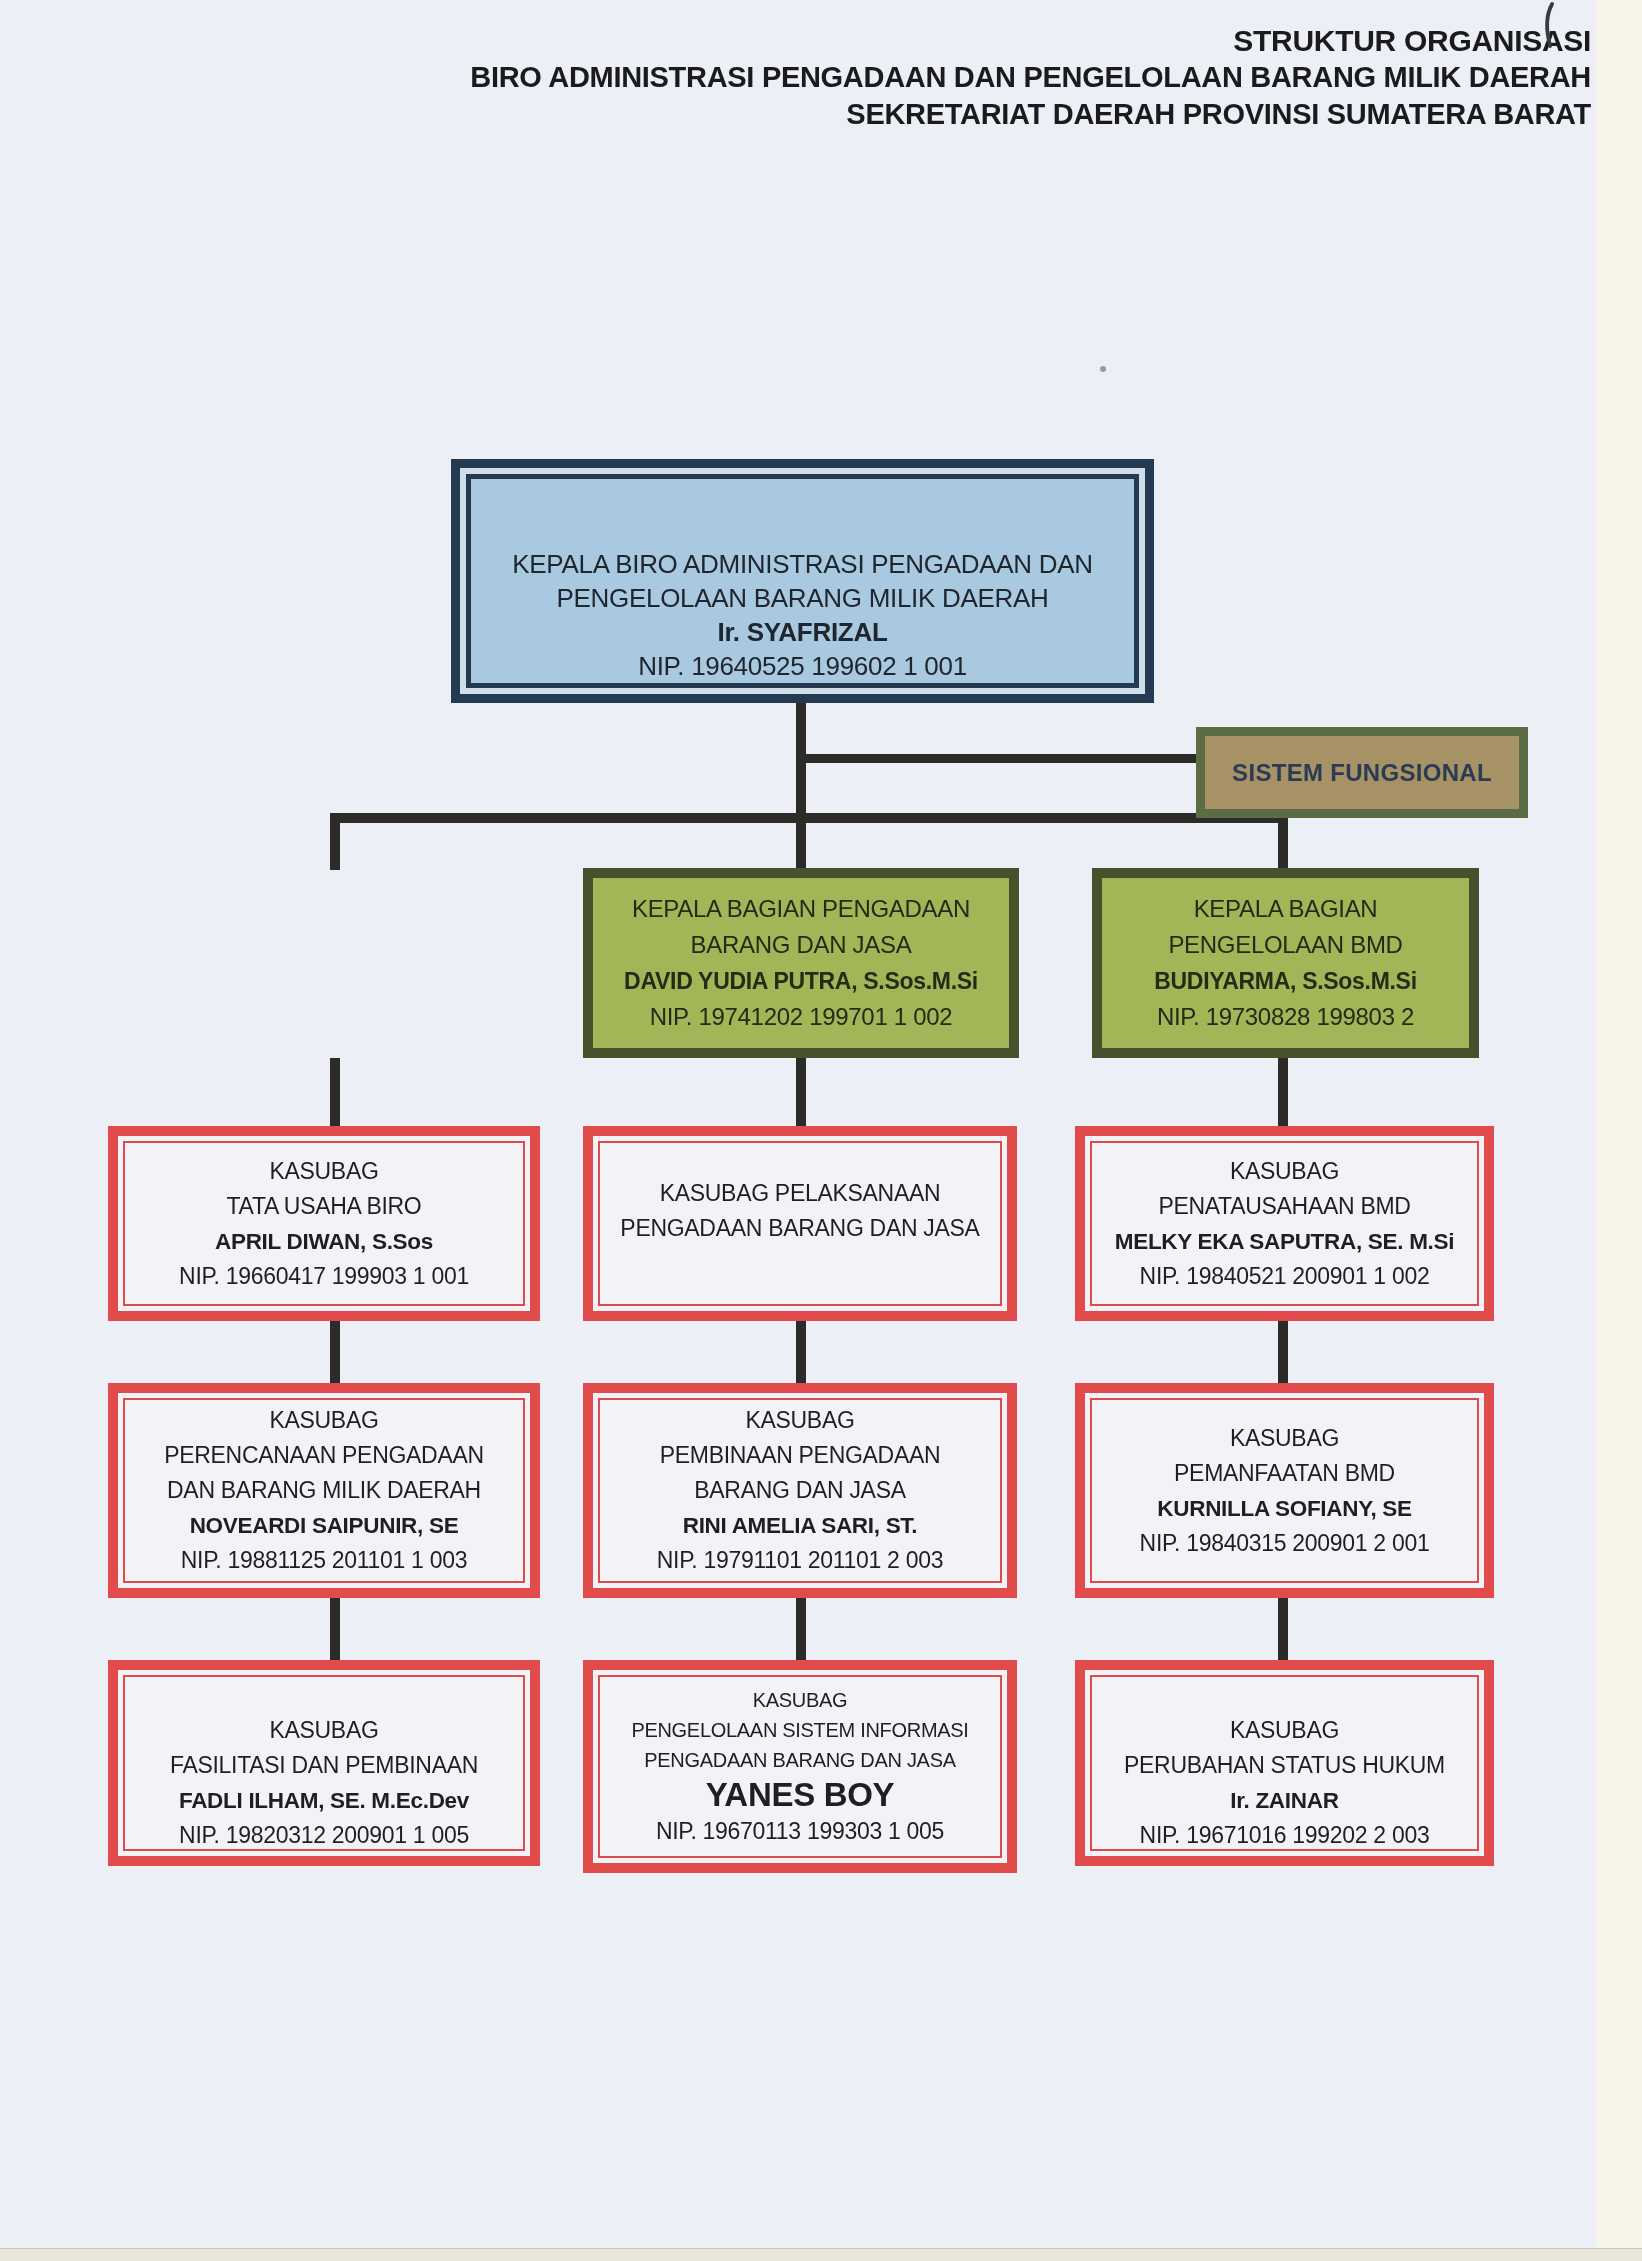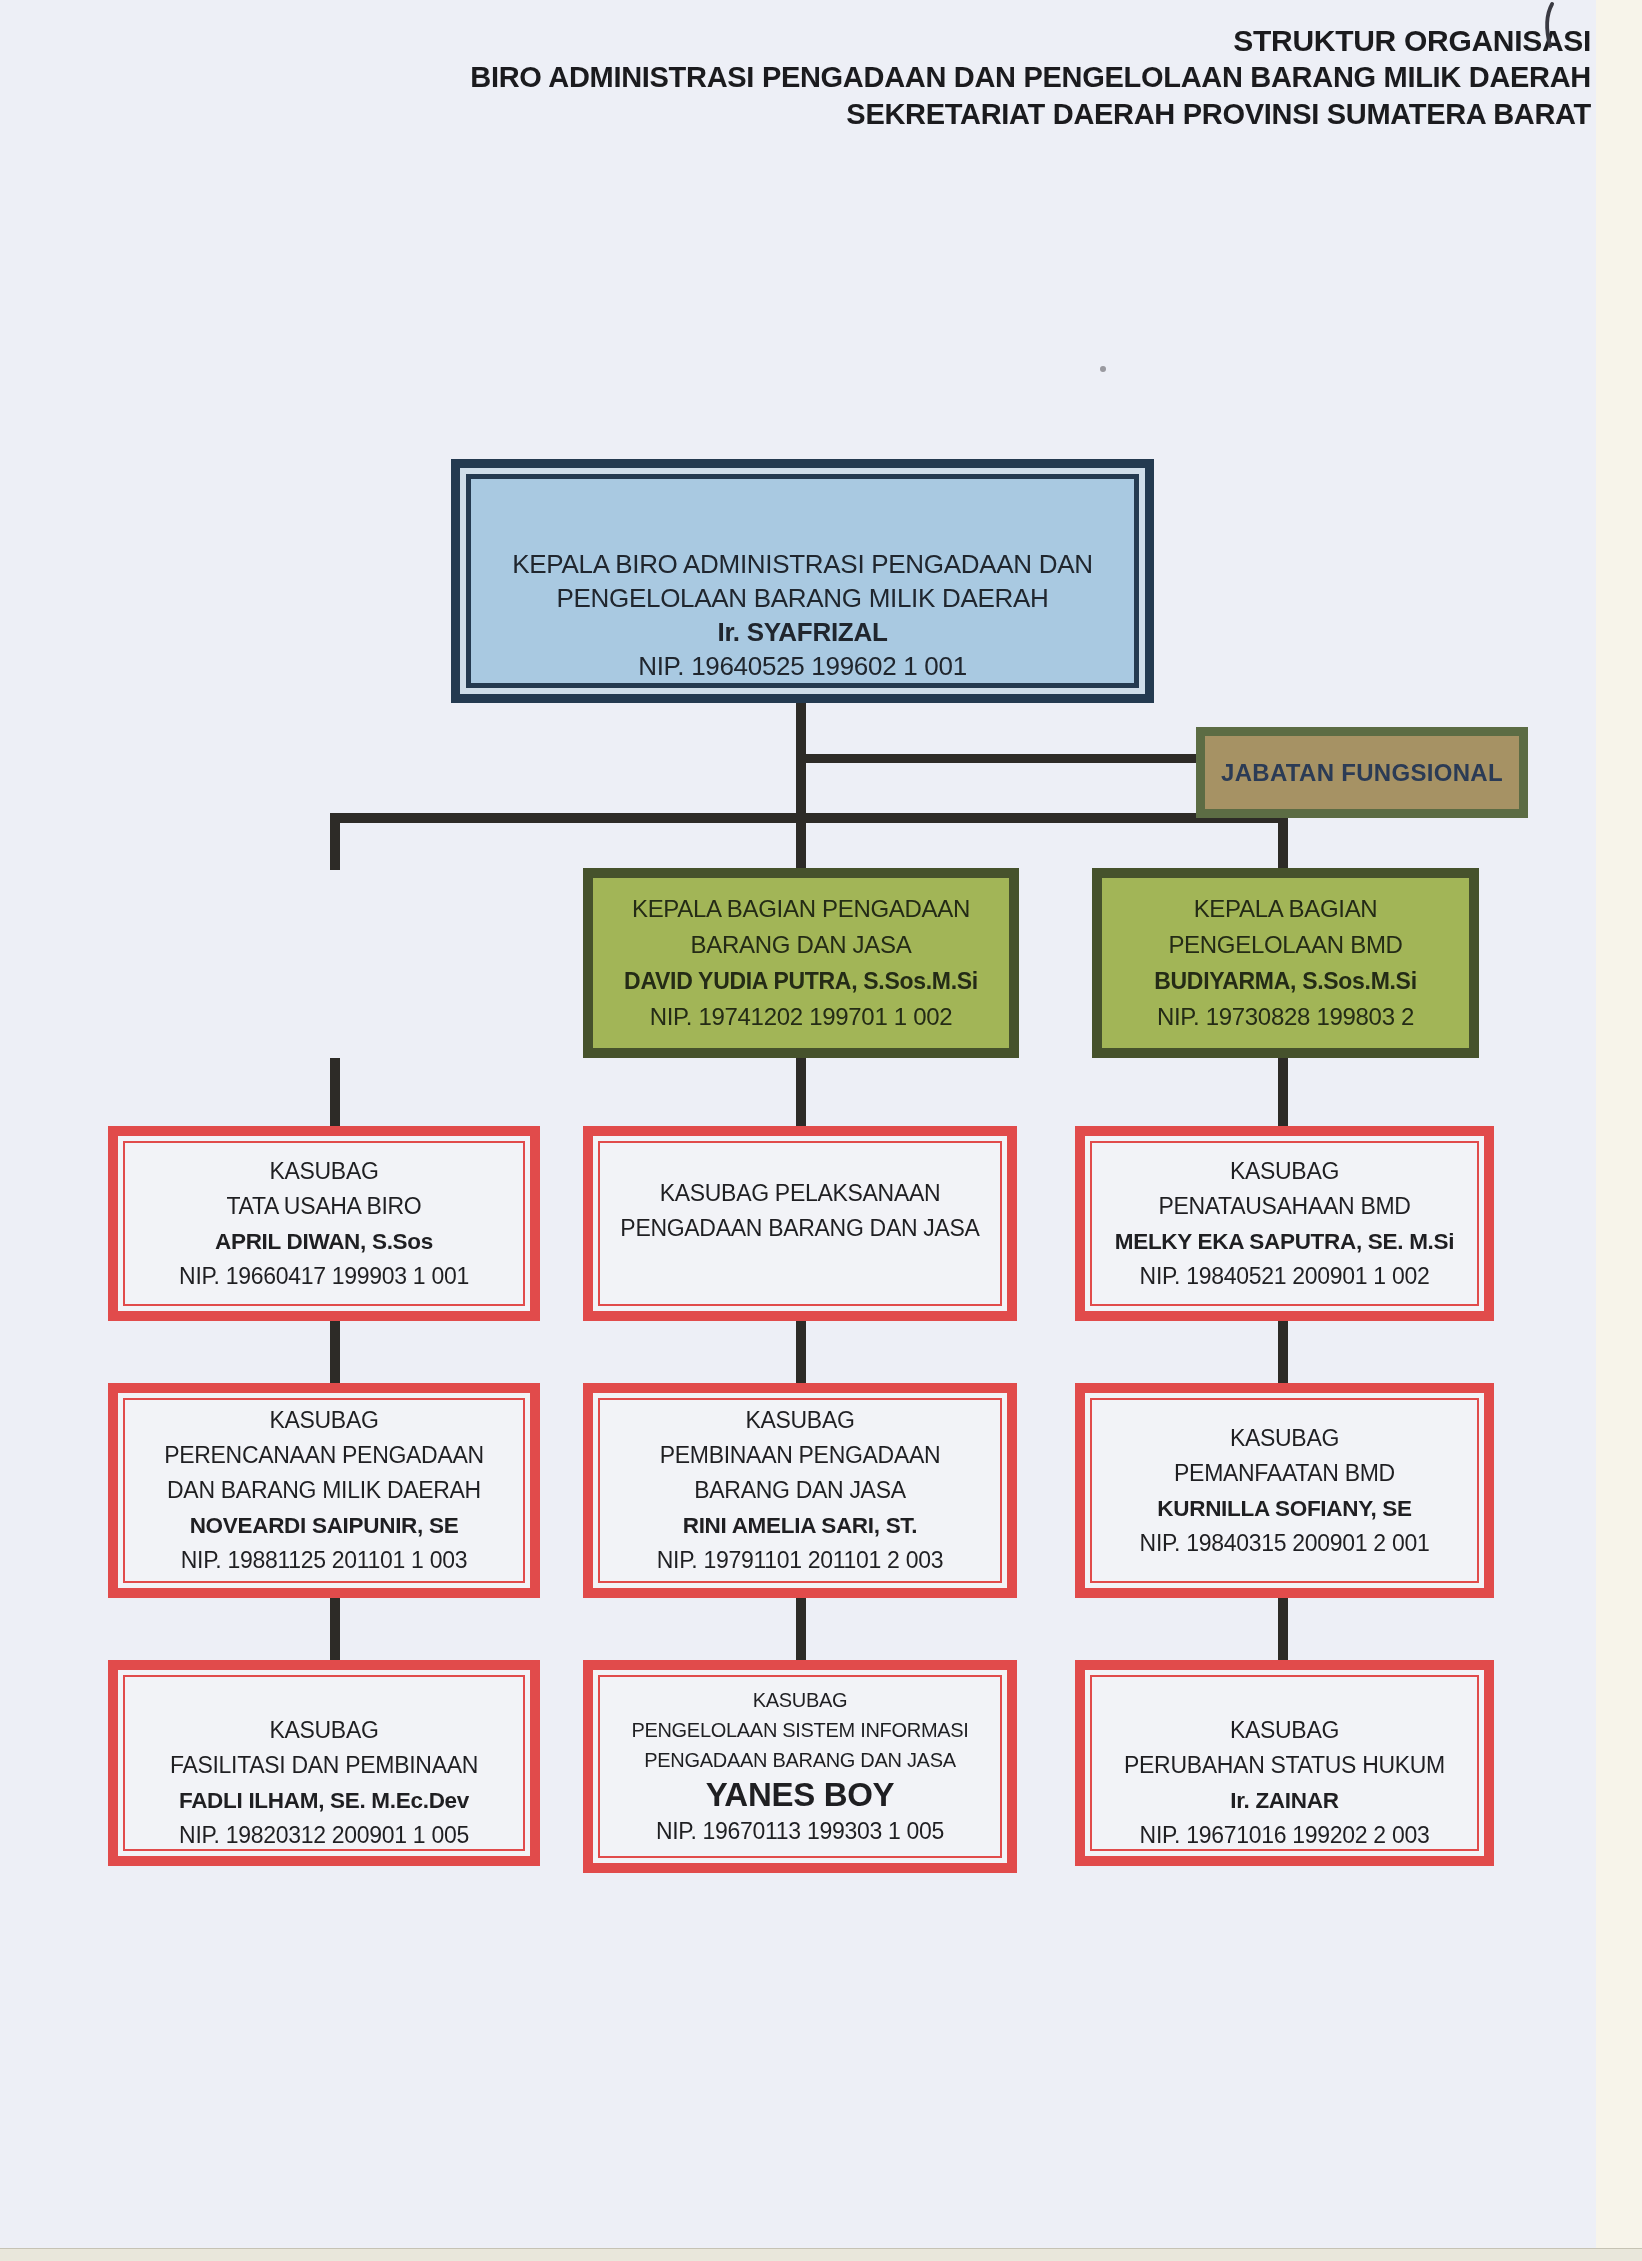--- a/index.html
+++ b/index.html
@@ -105,21 +105,21 @@
     <div class="head-inner">
       <div class="head-content">
         <div>KEPALA BIRO ADMINISTRASI PENGADAAN DAN PENGELOLAAN BARANG MILIK DAERAH</div>
         <div class="nm">Ir. SYAFRIZAL</div>
         <div>NIP. 19640525 199602 1 001</div>
       </div>
     </div>
   </div>
 
   <div class="jf-box">
-    <span>JABATAN FUNGSIONAL</span>
+    <span>SISTEM FUNGSIONAL</span>
   </div>
 
   <div class="g-box" style="left:583px;width:436px;">
     <div>KEPALA BAGIAN PENGADAAN</div>
     <div>BARANG DAN JASA</div>
     <div class="nm">DAVID YUDIA PUTRA, S.Sos.M.Si</div>
     <div>NIP. 19741202 199701 1 002</div>
   </div>
   <div class="g-box" style="left:1092px;width:387px;">
     <div>KEPALA BAGIAN</div>

